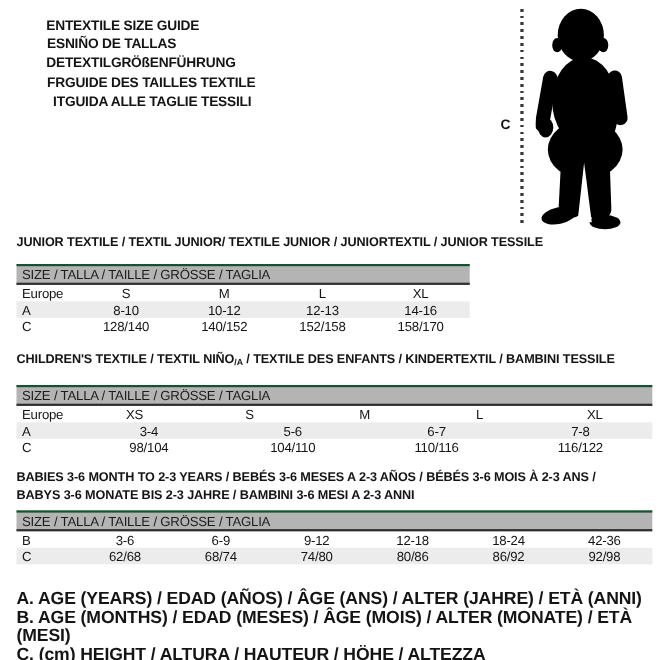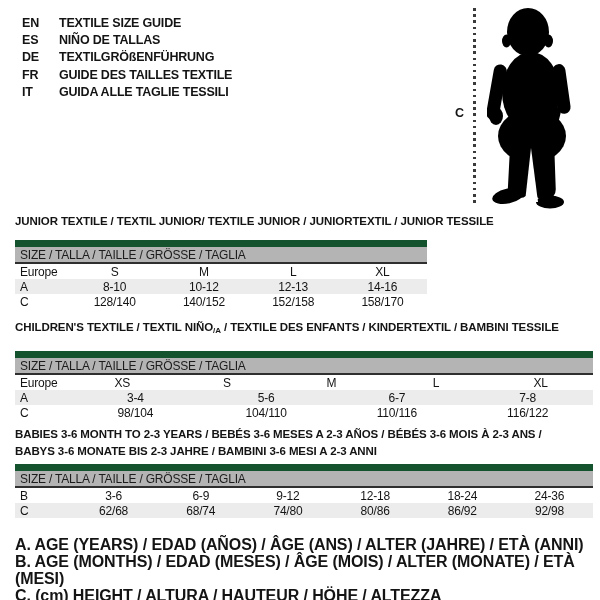--- a/index.html
+++ b/index.html
@@ -4,38 +4,38 @@
 <style>
   html,body{margin:0;padding:0;background:#ffffff;}
   .canvas{
     position:relative;width:600px;height:600px;background:#ffffff;
     font-family:"Liberation Sans",sans-serif;color:#141414;overflow:hidden;
   }
   
   .lang{position:absolute;left:22px;top:15px;font-weight:bold;font-size:12.5px;
         line-height:17.2px;letter-spacing:-0.2px;}
   .lang-row{display:flex;}
-  .lang-code{width:37px;}
+  .lang-code{width:37px;text-align:right;}
   
   .c-label{position:absolute;left:455px;top:106px;font-weight:bold;font-size:12.5px;}
   .dotted-line{position:absolute;left:473px;top:8px;width:2.5px;height:198px;
     background:repeating-linear-gradient(to bottom,#3a3a3a 0 2.5px,transparent 2.5px 6.2px);}
   .baby-svg{position:absolute;left:487px;top:6px;width:96px;height:206px;}
   
   .size-table{position:absolute;left:15px;}
   .size-table.t1{top:215px;width:412px;}
   .size-table.t2{top:321px;width:578px;}
   .size-table.t3{top:426px;width:578px;}
   .tbl-titles{margin-bottom:13px;}
   .t2 .tbl-titles{margin-bottom:14px;}
   .t3 .tbl-titles{margin-bottom:5px;}
   .tbl-title{font-weight:bold;font-size:11.5px;line-height:12px;letter-spacing:-0.1px;white-space:nowrap;}
   .t3 .tbl-title{line-height:16.5px;}
   .tbl-title .sub{font-size:8px;vertical-align:-2px;}
-  .tbl-bar{background:#b4b4b4;border-top:7px solid #14532d;border-bottom:2px solid #2f2f2f;
+  .tbl-bar{background:#b4b4b4;border-top:2px solid #14532d;border-bottom:2px solid #2f2f2f;
     height:15px;display:flex;align-items:center;padding-left:5px;font-size:12px;
     color:#1c1c1c;letter-spacing:-0.2px;}
   .tbl-row{display:flex;height:15px;align-items:center;font-size:12px;letter-spacing:-0.2px;}
   .tbl-row.shaded{background:#ececec;}
   .tbl-label{width:55px;padding-left:5px;box-sizing:border-box;flex:none;}
   .tbl-cell{flex:1;text-align:center;}
   
   .legend{position:absolute;left:15px;top:536px;font-weight:bold;font-size:16px;
     line-height:17px;letter-spacing:-0.1px;}
 </style>
@@ -157,21 +157,21 @@
       </div>
     <div class="tbl-bar">SIZE / TALLA / TAILLE / GRÖSSE / TAGLIA</div>
     <div class="tbl-body">
         <div class="tbl-row">
           <span class="tbl-label">B</span>
           <span class="tbl-cell">3-6</span>
           <span class="tbl-cell">6-9</span>
           <span class="tbl-cell">9-12</span>
           <span class="tbl-cell">12-18</span>
           <span class="tbl-cell">18-24</span>
-          <span class="tbl-cell">24-36</span>
+          <span class="tbl-cell">42-36</span>
         </div>
         <div class="tbl-row shaded">
           <span class="tbl-label">C</span>
           <span class="tbl-cell">62/68</span>
           <span class="tbl-cell">68/74</span>
           <span class="tbl-cell">74/80</span>
           <span class="tbl-cell">80/86</span>
           <span class="tbl-cell">86/92</span>
           <span class="tbl-cell">92/98</span>
         </div>

